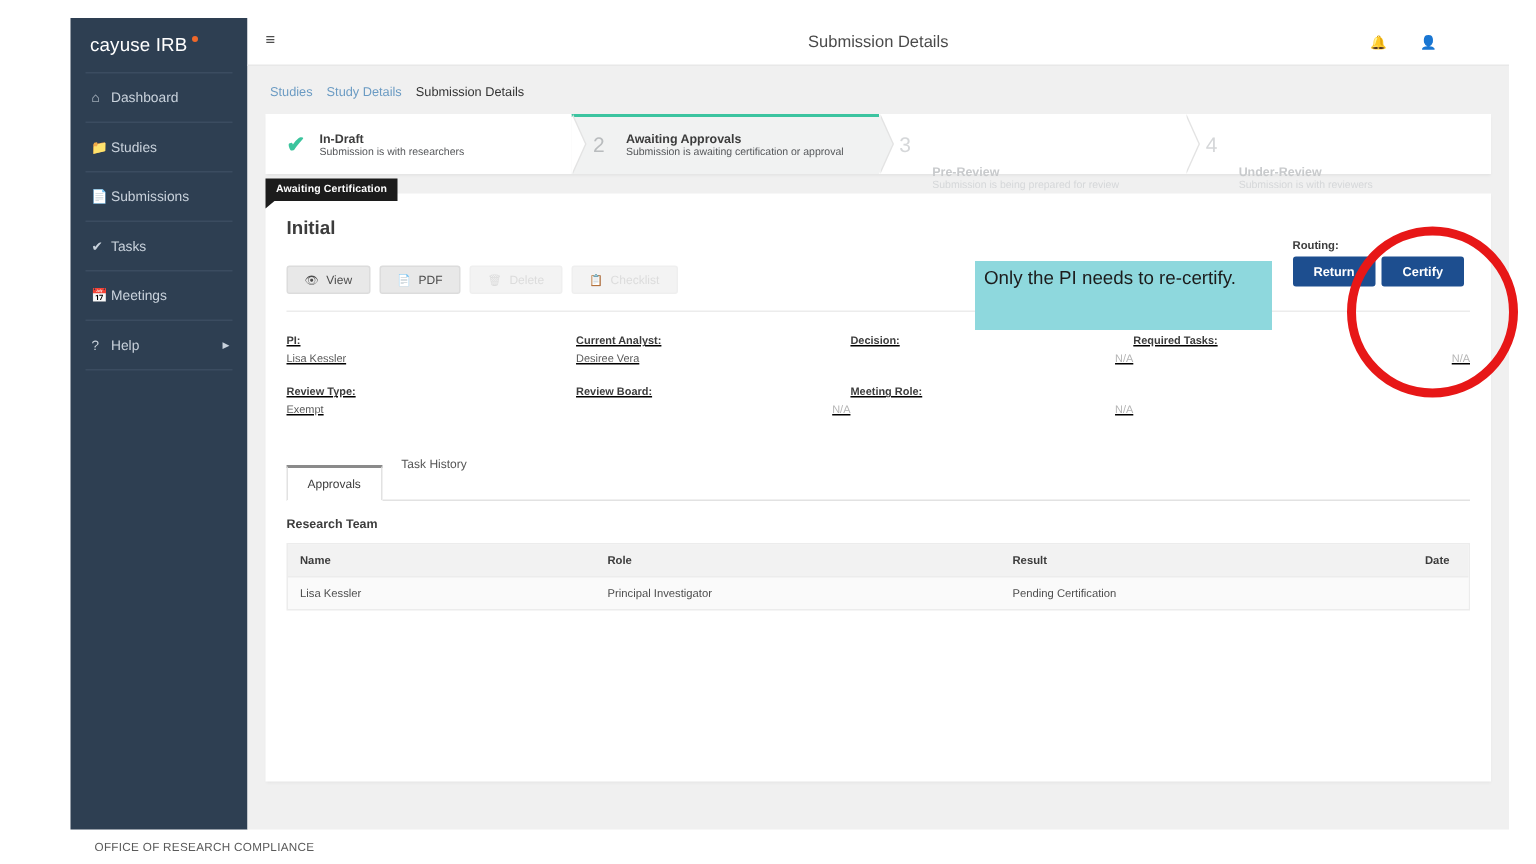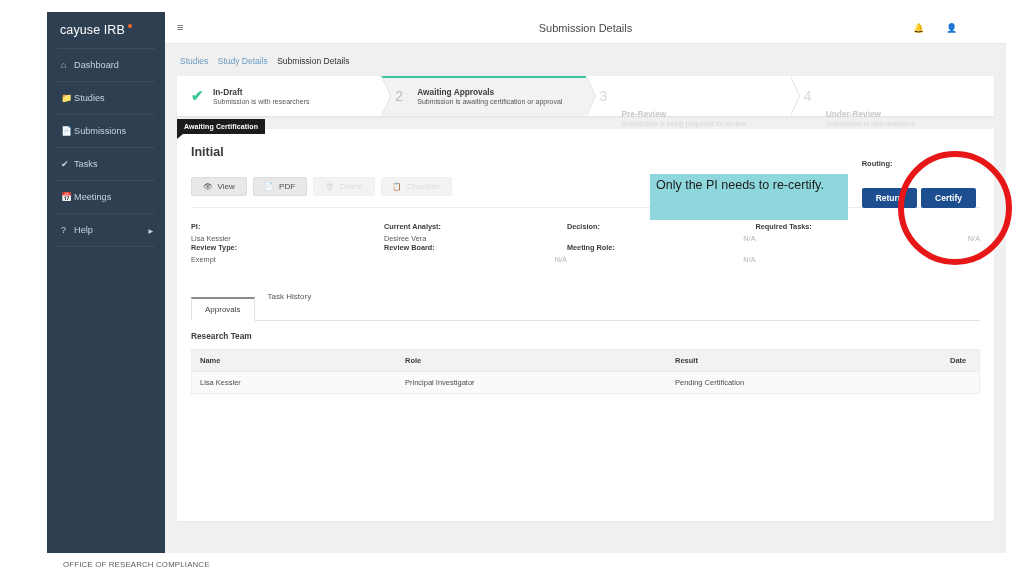--- a/index.html
+++ b/index.html
@@ -125,30 +125,30 @@
   }
   .btn .bi { font-size: 7.5px; }
   .btn.disabled { background: #f3f3f3; border-color: #efefef; color: #dcdcdc; }
 
   .hr { margin: 11px 14px 0 14px; border-top: 1px solid #ececec; }
 
   
   .routing {
     position: absolute; right: 18px; top: 30px; text-align: left;
   }
-  .routing .rlabel { font-size: 7.5px; color: #3c3c3c; font-weight: bold; margin-bottom: 20px; }
+  .routing .rlabel { font-size: 7.5px; color: #3c3c3c; font-weight: bold; margin-bottom: 3px; }
   .routing .rbtns { display: flex; gap: 4px; }
   .rbtn {
     background: #1d4e8f; color: #ffffff; font-size: 8.5px; font-weight: bold;
     padding: 5px 14px; border-radius: 2px; border: none;
   }
 
   
   .meta { padding: 14px 14px 0 14px; display: grid;
-          grid-template-columns: 1.72fr 1.63fr 1.68fr 2fr; row-gap: 0; }
+          grid-template-columns: 1.72fr 1.63fr 1.68fr 2fr; row-gap: 13px; text-decoration: underline; }
   .meta .k { font-size: 7.3px; font-weight: bold; color: #3c3c3c; }
   .meta .v { font-size: 7.3px; color: #5a5a5a; margin-top: 3px; }
   .meta .v.na { color: #b4b4b4; text-align: right; }
   .meta-cell { }
 
   
   .tabs { margin: 22px 14px 0 14px; display: flex; border-bottom: 1px solid #e2e2e2; }
   .tab { font-size: 8px; color: #555; padding: 6px 13px; }
   .tab.sel {
     background: #ffffff; border: 1px solid #e2e2e2; border-bottom: 1px solid #ffffff;

